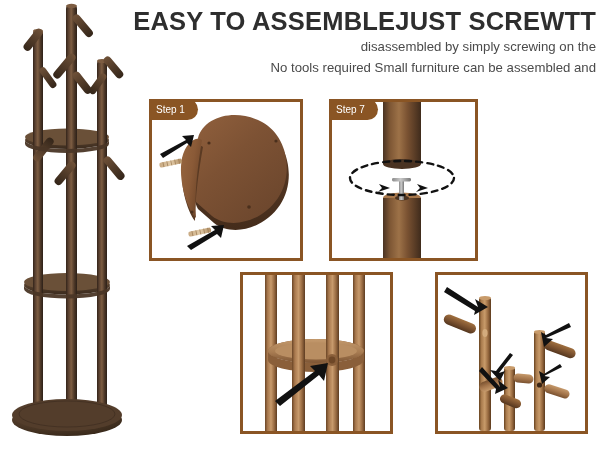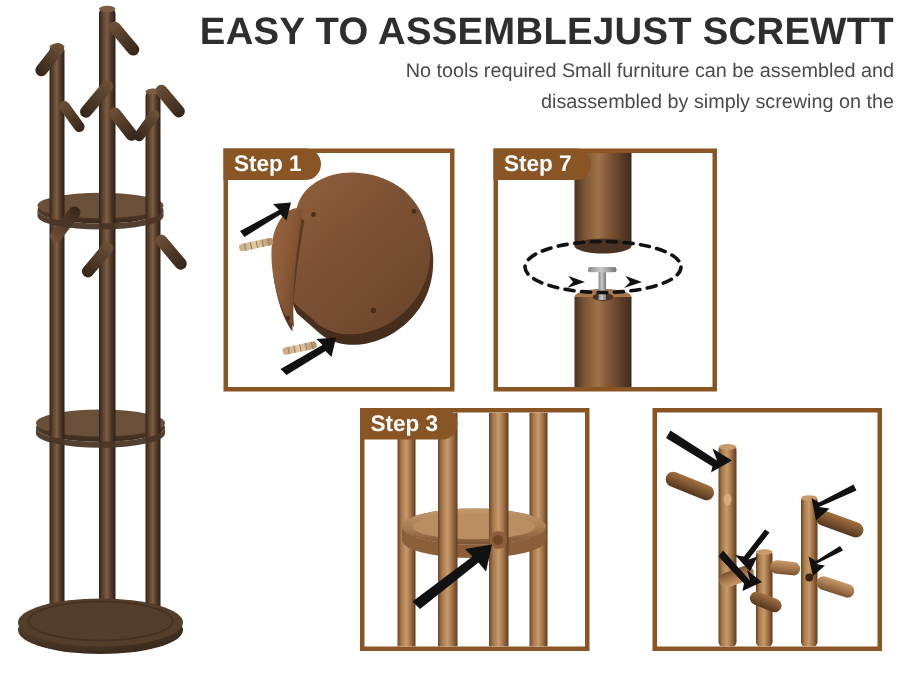--- a/index.html
+++ b/index.html
@@ -24,21 +24,21 @@
   }
 
   
   .panel{position:absolute;border:3px solid #8a5524;background:#ffffff;box-sizing:border-box;}
   .panel-body{position:absolute;left:0;top:0;right:0;bottom:0;overflow:hidden;}
   .steptab{
     position:absolute;left:-3px;top:-3px;
     height:21px;padding:0 13px 0 7px;
     background:#8a5524;color:#ffffff;
     border-radius:0 12px 12px 0;
-    font-size:15px;font-weight:bold;line-height:21px;
+    font-size:10px;font-weight:normal;line-height:21px;
     white-space:nowrap;z-index:5;
     box-sizing:border-box;
   }
   svg{display:block;overflow:visible;}
 
   
   .rack{position:absolute;left:0px;top:0px;width:140px;height:450px;}
 </style>
 </head>
 <body>
@@ -111,22 +111,22 @@
       <path d="M24,285 a43,9.5 0 0 0 86,0 v4 a43,9.5 0 0 1 -86,0 z" fill="#4a3626" opacity="0.95"></path>
 
       <ellipse cx="67" cy="420" rx="55" ry="16" fill="url(#gbase)"></ellipse>
       <ellipse cx="67" cy="415" rx="55" ry="16" fill="#533d2b"></ellipse>
       <ellipse cx="67" cy="414" rx="48" ry="13" fill="none" stroke="#3a2a1e" stroke-width="1" opacity="0.6"></ellipse>
     </svg>
   </div>
 
   <div class="header">
     <div class="title">EASY TO ASSEMBLEJUST SCREWTT</div>
+    <div class="subline">disassembled by simply screwing on the</div>
     <div class="subline">No tools required Small furniture can be assembled and</div>
-    <div class="subline">disassembled by simply screwing on the</div>
   </div>
 
   <div class="panel" style="left:149px;top:99px;width:154px;height:162px;">
     <div class="steptab">Step 1</div>
     <div class="panel-body">
       <svg width="148" height="156" viewBox="0 0 148 156">
         <defs>
           <linearGradient id="discg" x1="0.1" y1="0" x2="0.9" y2="1">
             <stop offset="0%" stop-color="#8f5f3c"></stop>
             <stop offset="40%" stop-color="#7d5234"></stop>
@@ -235,21 +235,20 @@
 
         <g fill="#111111">
           <path d="M46,90 L58,86 L47,82 L50,86 Z"></path>
           <path d="M84,90 L96,86 L85,82 L88,86 Z"></path>
         </g>
       </svg>
     </div>
   </div>
 
   <div class="panel" style="left:240px;top:272px;width:153px;height:162px;">
-    <div class="steptab">Step 3</div>
     <div class="panel-body">
       <svg width="147" height="156" viewBox="0 0 147 156">
         <defs>
           <linearGradient id="p3" x1="0" y1="0" x2="1" y2="0">
             <stop offset="0%" stop-color="#6a4526"></stop>
             <stop offset="22%" stop-color="#a9794e"></stop>
             <stop offset="50%" stop-color="#c79a6c"></stop>
             <stop offset="76%" stop-color="#9a6c43"></stop>
             <stop offset="100%" stop-color="#5d3c21"></stop>
           </linearGradient>

